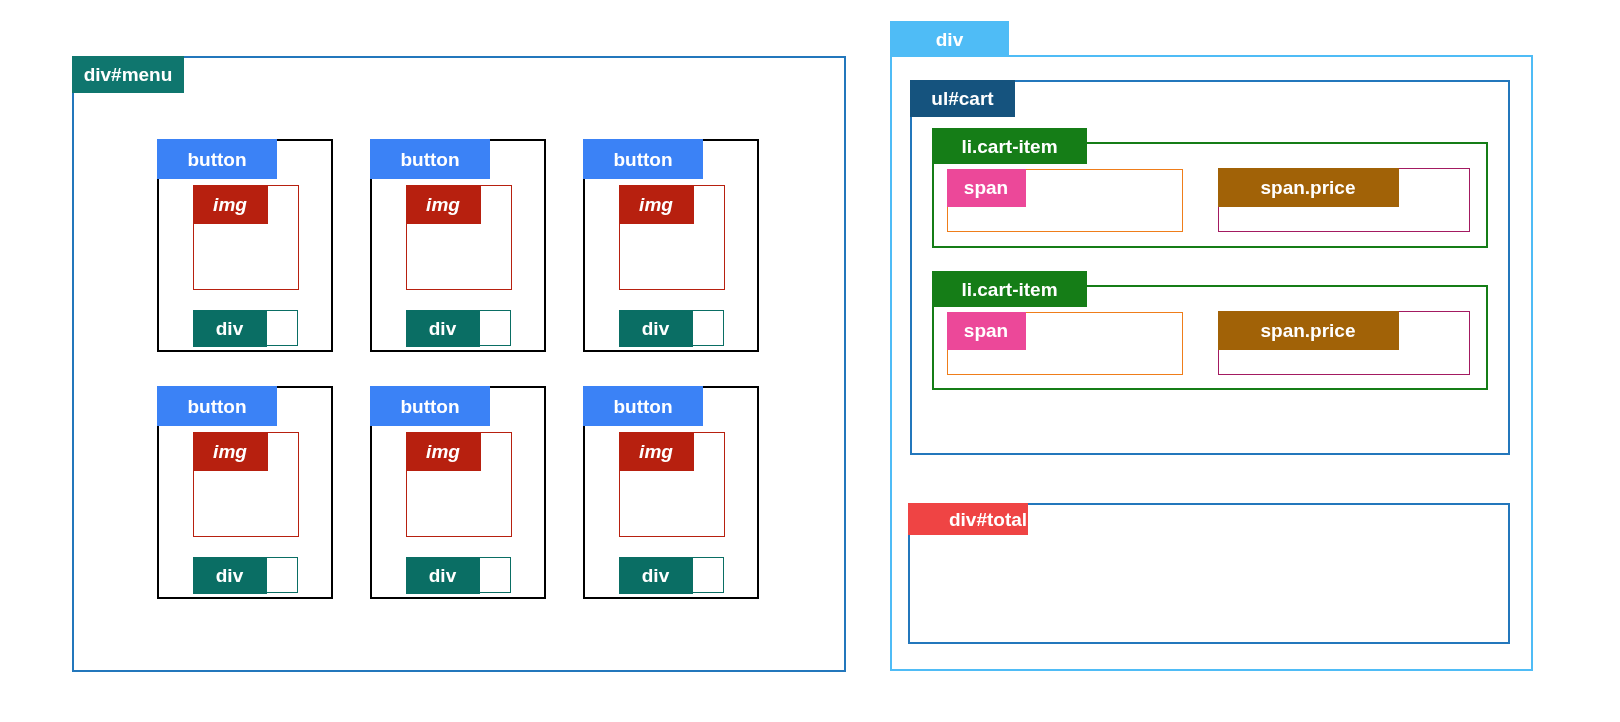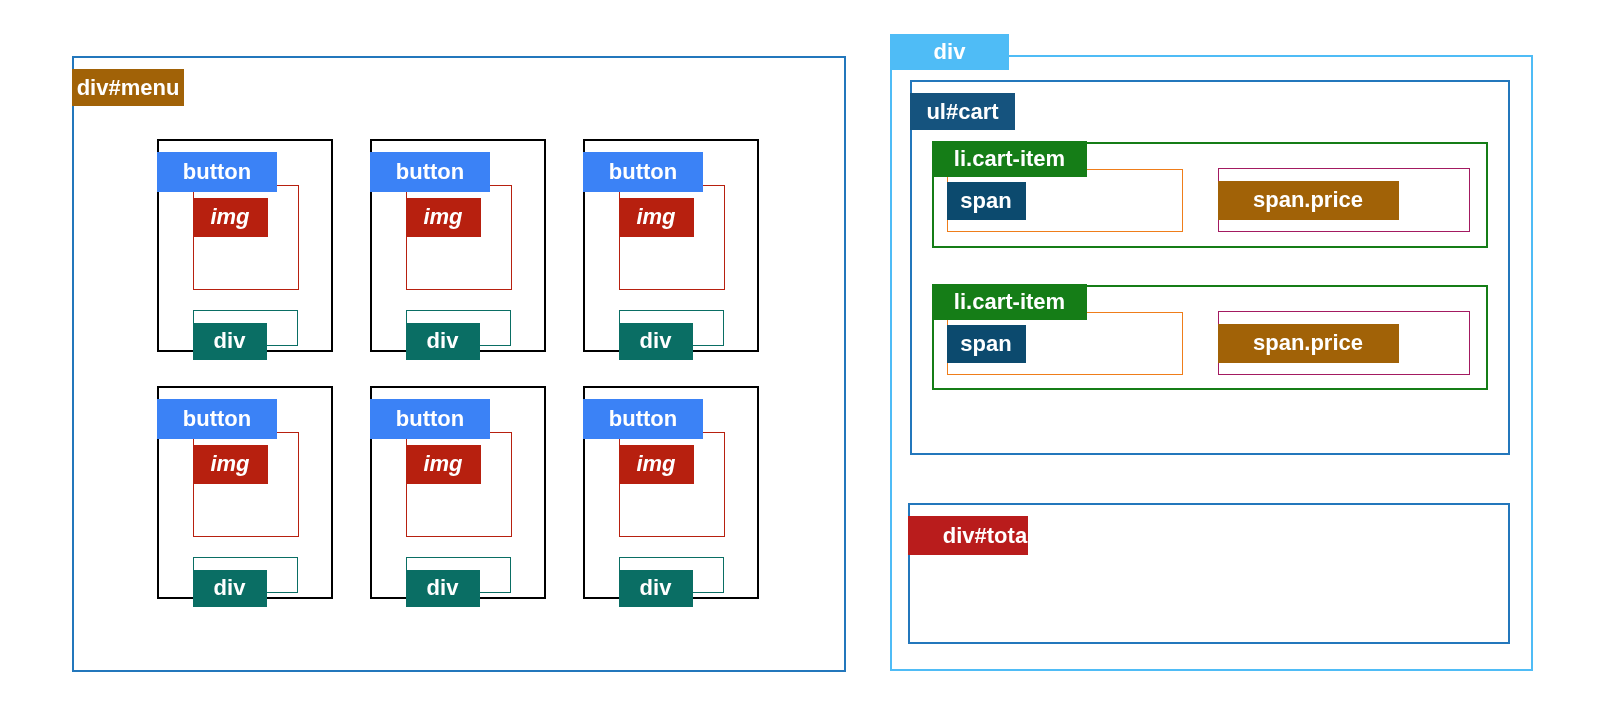--- a/index.html
+++ b/index.html
@@ -3,27 +3,27 @@
 <meta charset="utf-8">
 <style>
   html,body { margin:0; padding:0; background:#ffffff; }
   .canvas {
     position:relative; width:1620px; height:722px; background:#ffffff;
     font-family:"Liberation Sans", sans-serif; overflow:hidden;
   }
   .box { position:absolute; box-sizing:border-box; background:#ffffff; }
   .badge {
     position:absolute; display:flex; align-items:center; justify-content:center;
-    color:#ffffff; font-weight:bold; font-size:22px; line-height:1;
-    white-space:nowrap; z-index:2; box-sizing:border-box;margin-top:13px;
+    color:#ffffff; font-weight:bold; font-size:19px; line-height:1;
+    white-space:nowrap; z-index:2; box-sizing:border-box;
   }
 
   
   .menu { left:72px; top:56px; width:774px; height:616px; border:2px solid #2377BC; background:transparent; }
-  .menu-badge { left:-2px; top:-2px; width:112px; height:37px; background:#a16207; }
+  .menu-badge { left:-2px; top:-2px; width:112px; height:37px; background:#0f766e; }
 
   .btn { width:176px; height:213px; border:2px solid #000000; }
   .btn-badge { left:-2px; top:-2px; width:120px; height:40px; background:#3b82f6; }
   .pos-b0 { left:83px;  top:81px; }
   .pos-b1 { left:296px; top:81px; }
   .pos-b2 { left:509px; top:81px; }
   .pos-b3 { left:83px;  top:328px; }
   .pos-b4 { left:296px; top:328px; }
   .pos-b5 { left:509px; top:328px; }
 
@@ -38,26 +38,26 @@
 
   .cart { left:18px; top:23px; width:600px; height:375px; border:2px solid #2377BC; background:transparent; }
   .cart-badge { left:-2px; top:-2px; width:105px; height:37px; background:#15537E; }
 
   .item { left:20px; width:556px; height:106px; border:2px solid #157D17; background:transparent; }
   .pos-i0 { top:60px; }
   .pos-i1 { top:203px; height:105px; }
   .item-badge { left:-2px; top:-16px; width:155px; height:36px; background:#157D17; }
 
   .spanbox { left:13px; top:25px; width:236px; height:63px; border:1.5px solid #EF7D1A; }
-  .span-badge { left:-1.5px; top:-1.5px; width:79px; height:38px; background:#0c4a6e;text-align:right; }
+  .span-badge { left:-1.5px; top:-1.5px; width:79px; height:38px; background:#ec4899;text-align:right; }
   .pricebox { left:284px; top:24px; width:252px; height:64px; border:1.5px solid #A31A61; }
   .price-badge { left:-1.5px; top:-1.5px; width:181px; height:39px; background:#a16207; }
 
   .total { left:16px; top:446px; width:602px; height:141px; border:2px solid #2377BC; background:transparent; }
-  .total-badge { left:-2px; top:-2px; width:120px; height:39px; background:#b91c1c;padding-left:40px; }
+  .total-badge { left:-2px; top:-2px; width:120px; height:32px; background:#ef4444;padding-left:40px; }
 </style>
 </head>
 <body>
 
 <div class="canvas">
 
   <div class="box menu">
     <div class="badge menu-badge">div#menu</div>
 
     <div class="box btn pos-b0">

